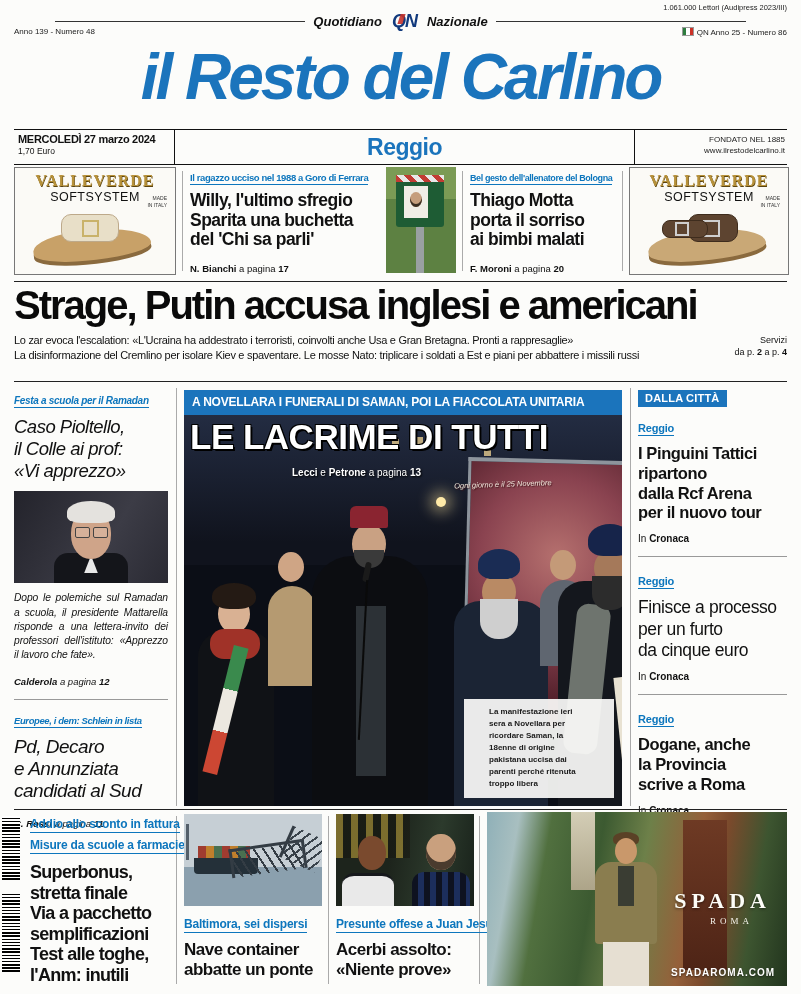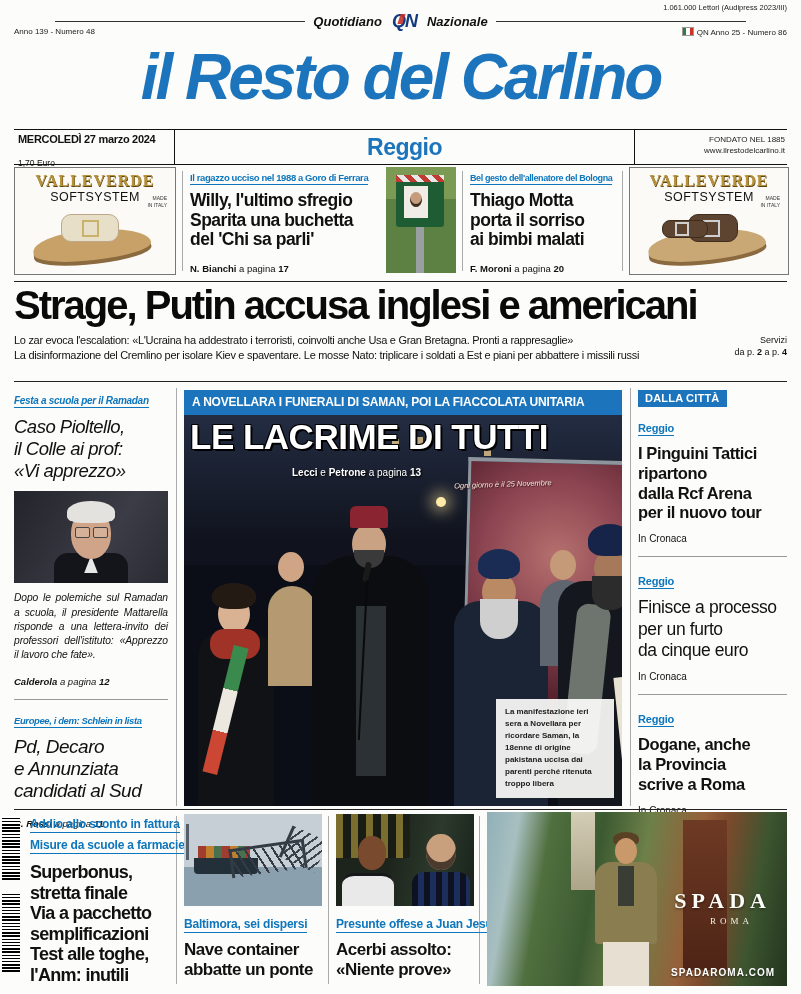--- a/index.html
+++ b/index.html
@@ -16,21 +16,21 @@
   .issuerow{position:absolute;top:27px;left:14px;right:14px;display:flex;justify-content:space-between;font-size:8px;color:#222;}
   .flag{display:inline-block;width:10px;height:7px;vertical-align:-1px;margin-right:3px;
         background:linear-gradient(90deg,#2e7d3e 0 33%,#fff 33% 66%,#cc3126 66% 100%);border:0.5px solid #999;}
   
   .masthead{position:absolute;top:36px;left:0;right:0;text-align:center;color:#1b74bc;
             font-weight:700;font-style:italic;font-size:64px;letter-spacing:-3px;line-height:1.3;}
   
   .datebar{position:absolute;top:129px;left:14px;right:14px;height:34px;border-top:1px solid #111;border-bottom:1px solid #111;display:flex;}
   .db-left{width:150px;border-right:1px solid #111;padding:3px 6px 0 4px;}
   .db-date{font-size:11px;font-weight:700;letter-spacing:-0.3px;}
-  .db-price{font-size:8.5px;margin-top:13px;}
+  .db-price{font-size:8.5px;margin-top:1px;}
   .db-center{flex:1;display:flex;align-items:center;justify-content:center;}
   .db-edition{font-size:23px;font-weight:700;color:#1b74bc;letter-spacing:-0.5px;}
   .db-right{width:150px;border-left:1px solid #111;text-align:right;padding:4px 2px 0 0;font-size:8px;line-height:1.4;color:#222;}
   
   .kick{display:inline-block;color:#0d76bd;font-weight:700;border-bottom:1.5px solid #0d76bd;
         padding-bottom:1px;white-space:nowrap;font-size:10.5px;letter-spacing:-0.2px;}
   .byline{font-size:9.5px;color:#111;}
   .byline b{font-weight:700;}
   .hr{border:0;border-top:1px solid #999;margin:10px 0;}
   .vline{position:absolute;width:0;border-left:1px solid #aaa;}
@@ -99,29 +99,29 @@
               background:linear-gradient(180deg,#3a8a4d 0 34%,#ece8e0 34% 67%,#cc4733 67% 100%);}
   .mic{position:absolute;left:52px;top:66px;width:6px;height:20px;background:#1a1a1a;border-radius:3px;transform:rotate(12deg);}
   .mic-cable{position:absolute;left:50px;top:84px;width:2px;height:160px;background:#0a0a0a;transform:rotate(3deg);}
   .c-headline{position:absolute;top:2px;left:6px;right:6px;color:#fff;font-size:35px;font-weight:700;
               letter-spacing:-0.5px;white-space:nowrap;text-shadow:2px 2px 0 #000,-1px -1px 0 #000,1px -1px 0 #000,-1px 1px 0 #000;}
   .c-byline{position:absolute;top:52px;left:108px;color:#fff;font-size:10px;text-shadow:1px 1px 2px #000;}
   .c-byline b{font-weight:700;text-align:center;}
   .c-poster-txt{position:absolute;right:28px;top:64px;width:140px;color:#efe6da;font-size:7.5px;font-style:italic;
                 transform:rotate(-2deg);text-shadow:1px 1px 1px #40161c;}
   .c-caption{position:absolute;right:8px;bottom:8px;width:100px;background:rgba(252,252,250,.92);
-             padding:7px 9px 8px;font-size:8px;font-weight:700;line-height:1.5;color:#1a1a1a;}
+             padding:7px 25px 8px;font-size:8px;font-weight:700;line-height:1.5;color:#1a1a1a;}
   
   .rightcol{position:absolute;left:638px;top:388px;width:149px;}
   .badge{display:inline-block;background:#1b74bc;color:#fff;font-size:11px;font-weight:700;padding:2px 7px 3px;letter-spacing:0.2px;}
   .rightcol .kick{font-size:11px;margin-top:2px;}
   .h-bold-s{font-size:16.5px;font-weight:700;line-height:1.2;letter-spacing:-0.4px;margin:8px 0 10px;}
   .h-light-s{font-size:17.5px;font-weight:400;line-height:1.22;letter-spacing:-0.4px;margin:8px 0 10px;color:#111;}
   .incron{font-size:10px;}
-  .incron b{font-weight:400;}
+  .incron b{font-weight:700;}
   .rightcol .hr{margin:12px 0 14px;}
   .rightcol .story{margin-top:11px;}
   
   .barcode{position:absolute;left:2px;top:816px;width:18px;height:158px;}
   .bc{width:100%;background:repeating-linear-gradient(0deg,#000 0 1.5px,#fff 1.5px 3.2px);}
   .bc1{height:64px;} .bc2{height:78px;margin-top:14px;}
   .botcol{position:absolute;top:814px;}
   .botcol .kick{font-size:12px;letter-spacing:-0.2px;display:inline-block;}
   .kick-block .kick{display:inline-block;margin-bottom:2px;}
   .h-super{font-size:18px;font-weight:700;line-height:1.14;letter-spacing:-0.7px;margin:6px 0 9px;}

